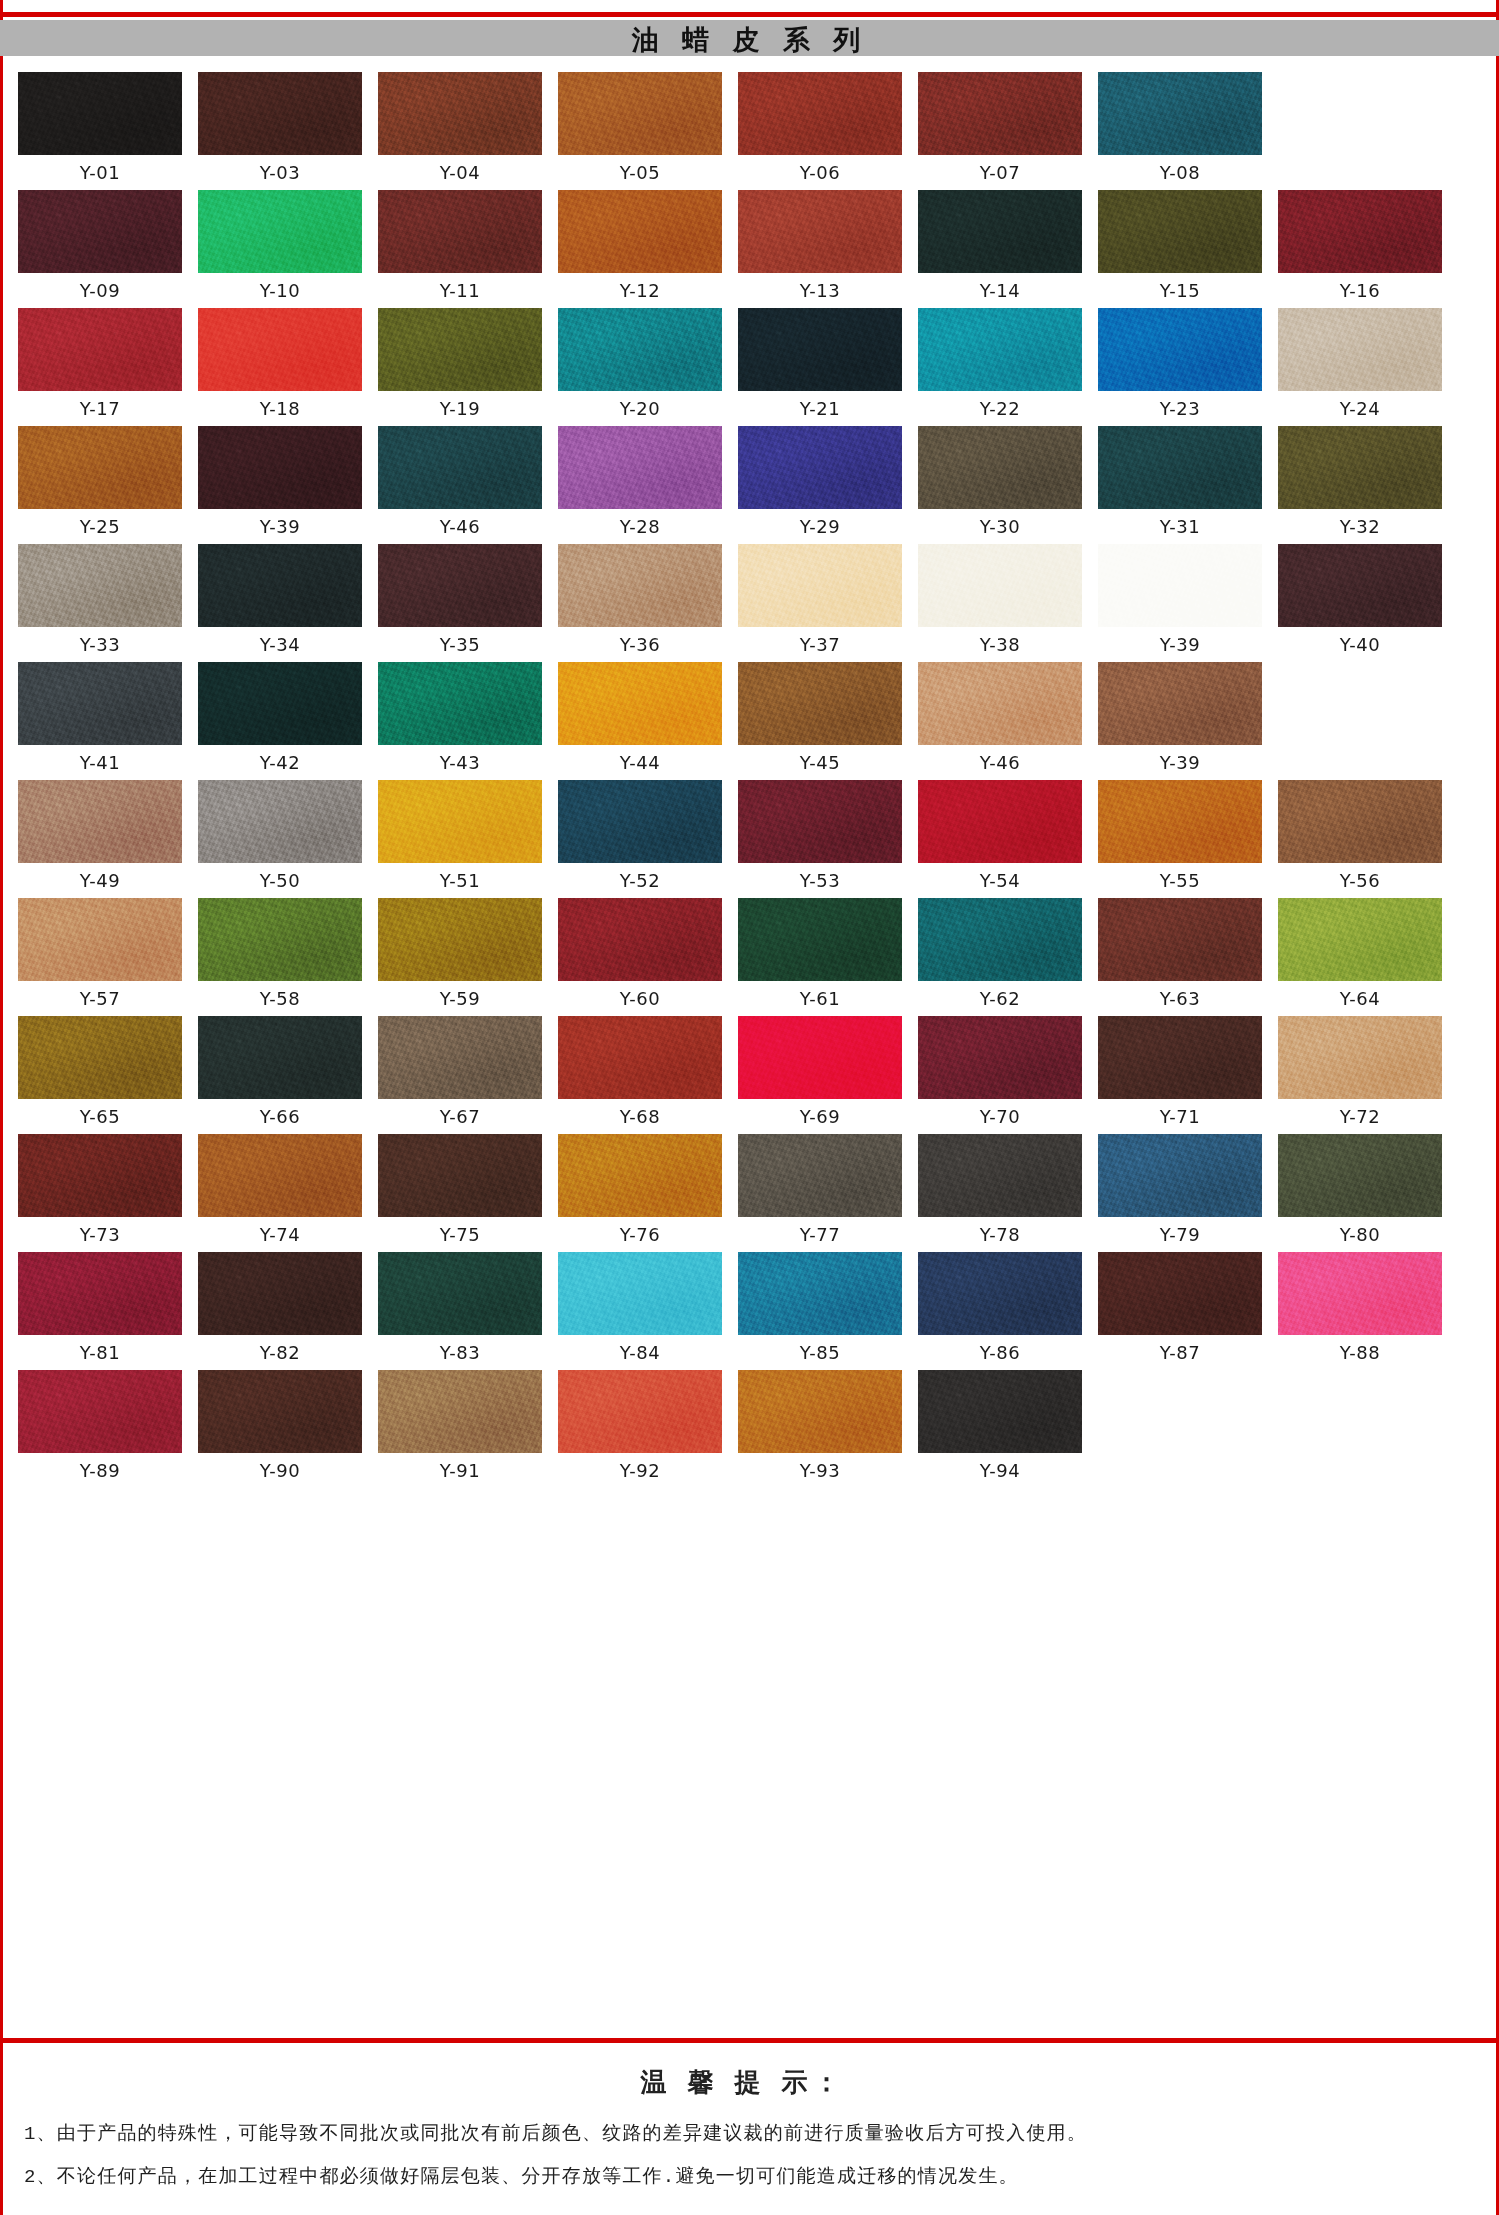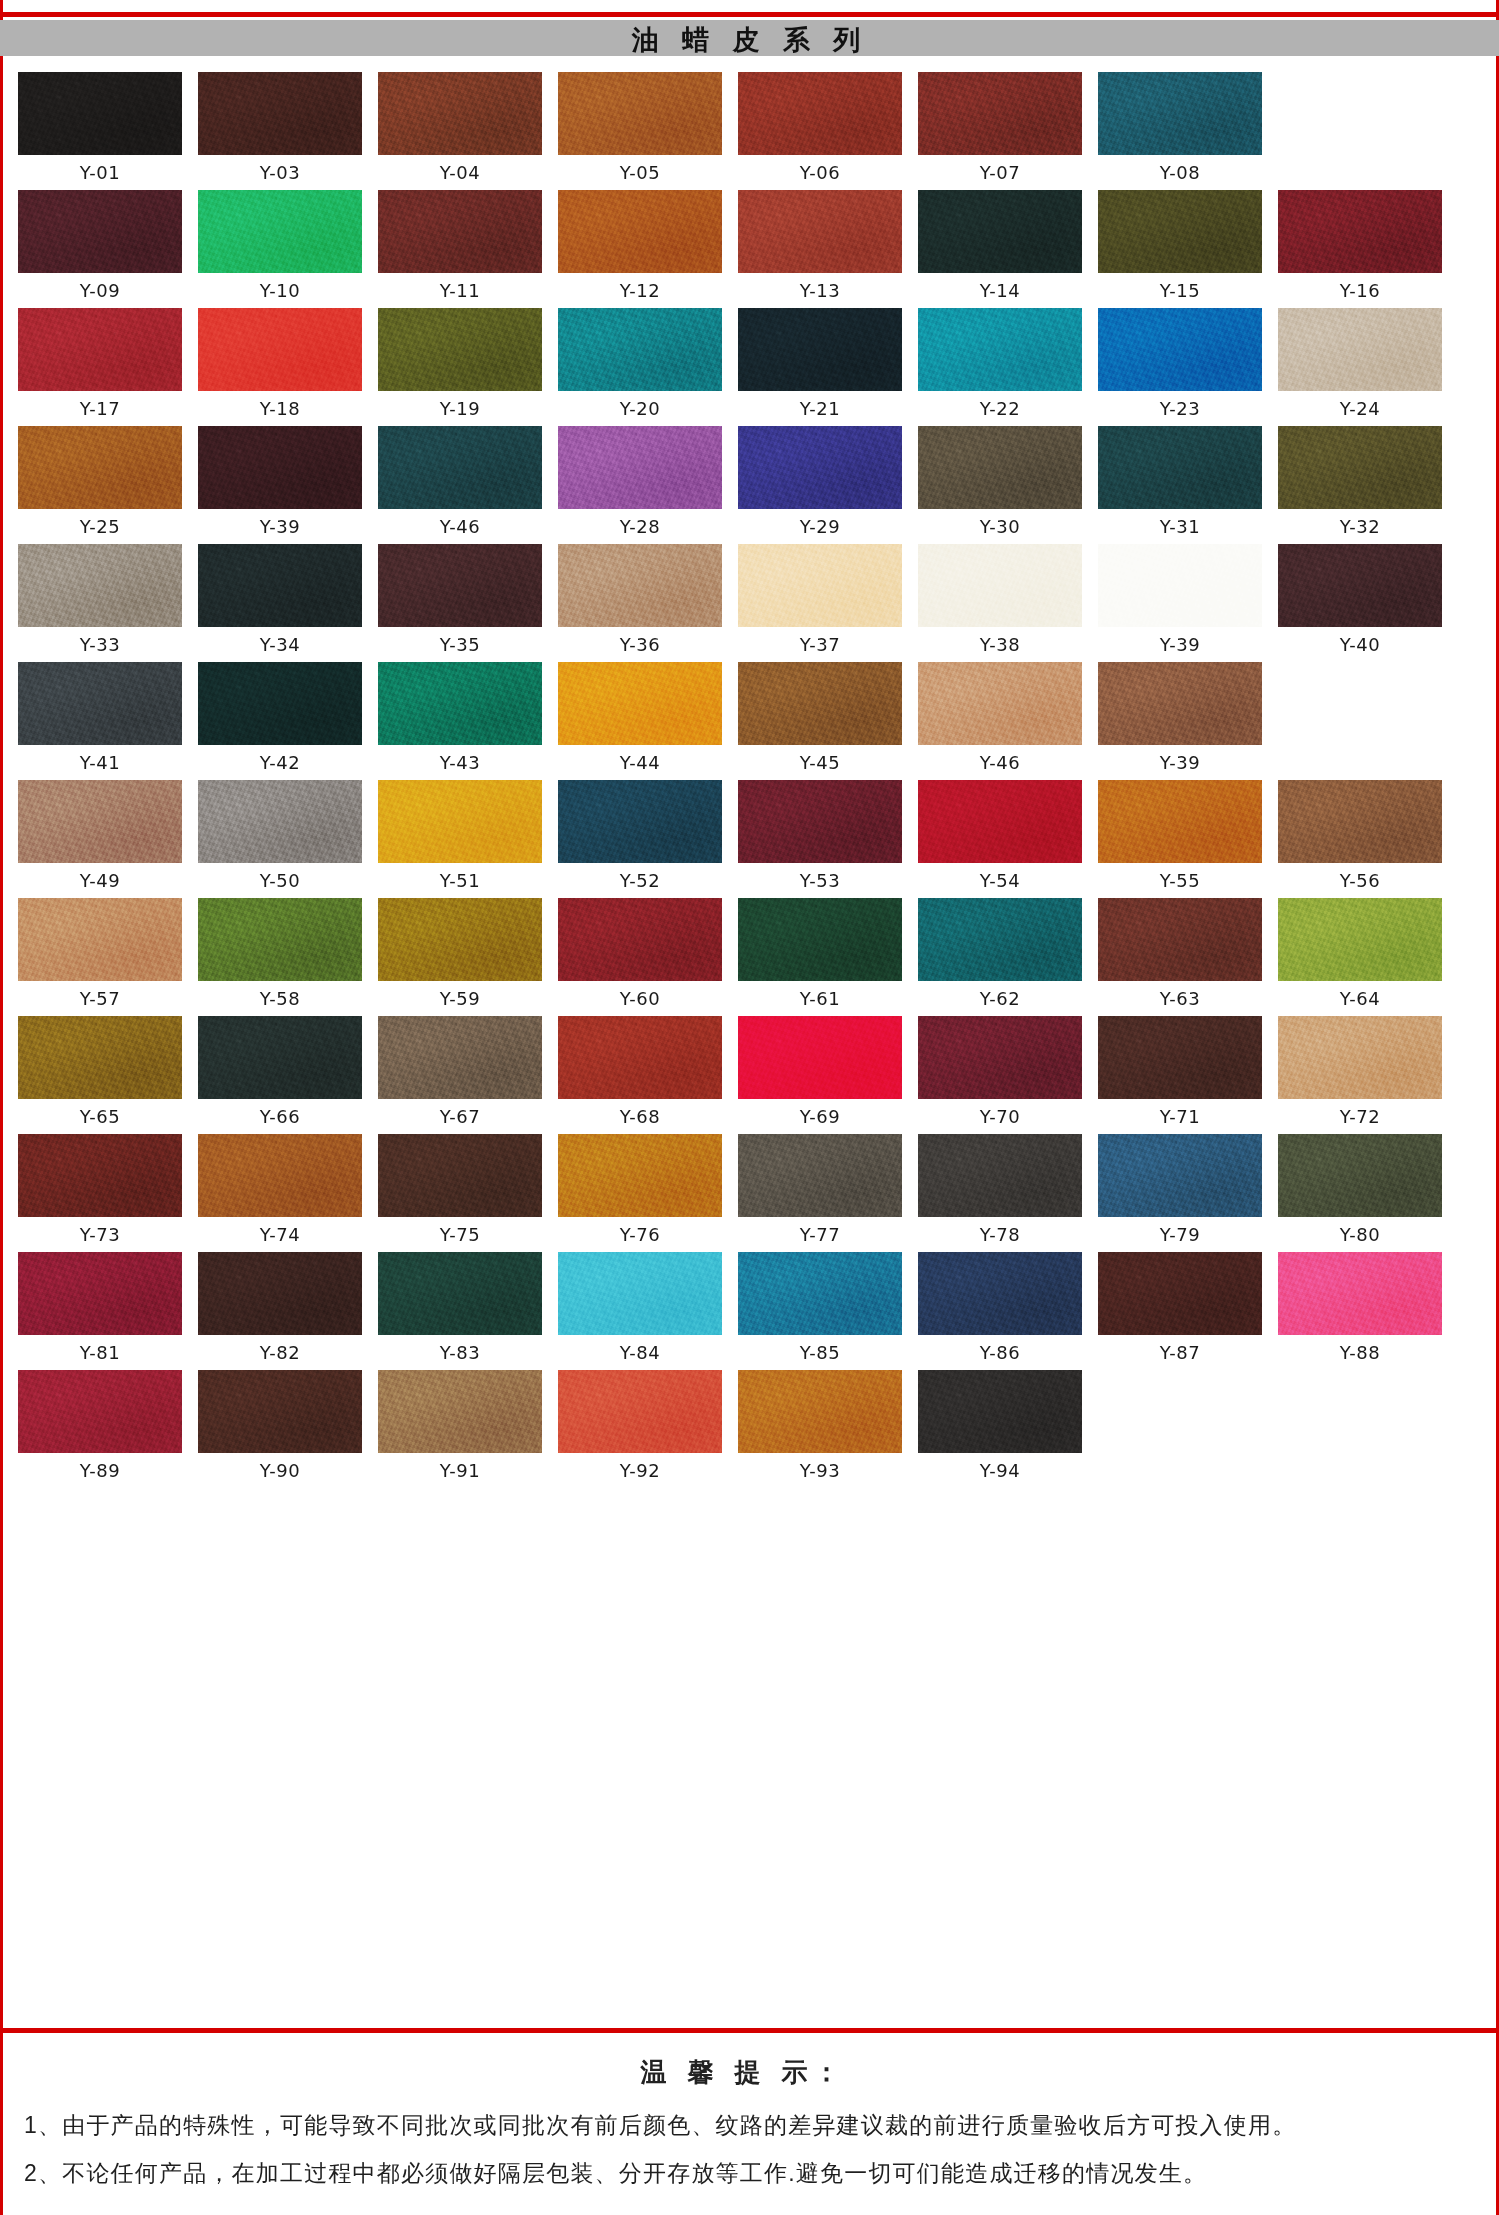--- a/index.html
+++ b/index.html
@@ -117,22 +117,22 @@
   .footer-title {
     text-align: center;
     font-family: "DejaVu Sans", "Liberation Sans", sans-serif;
     font-size: 26px;
     font-weight: 600;
     color: #222222;
     letter-spacing: 6px;
     margin-bottom: 20px;
   }
   .footer-note {
-    font-family: Liberation Sans, sans-serif;
-    font-size: 23px;
+    font-family: Liberation Mono, monospace;
+    font-size: 19px;
     color: #1f1f1f;
     letter-spacing: 1.2px;
     margin: 0 0 17px 0;
     padding-left: 8px;
     white-space: nowrap;
   }
   .footer-note:last-child { margin-bottom: 16px; }
   .side-edge {
     position: absolute;
     top: 0;

